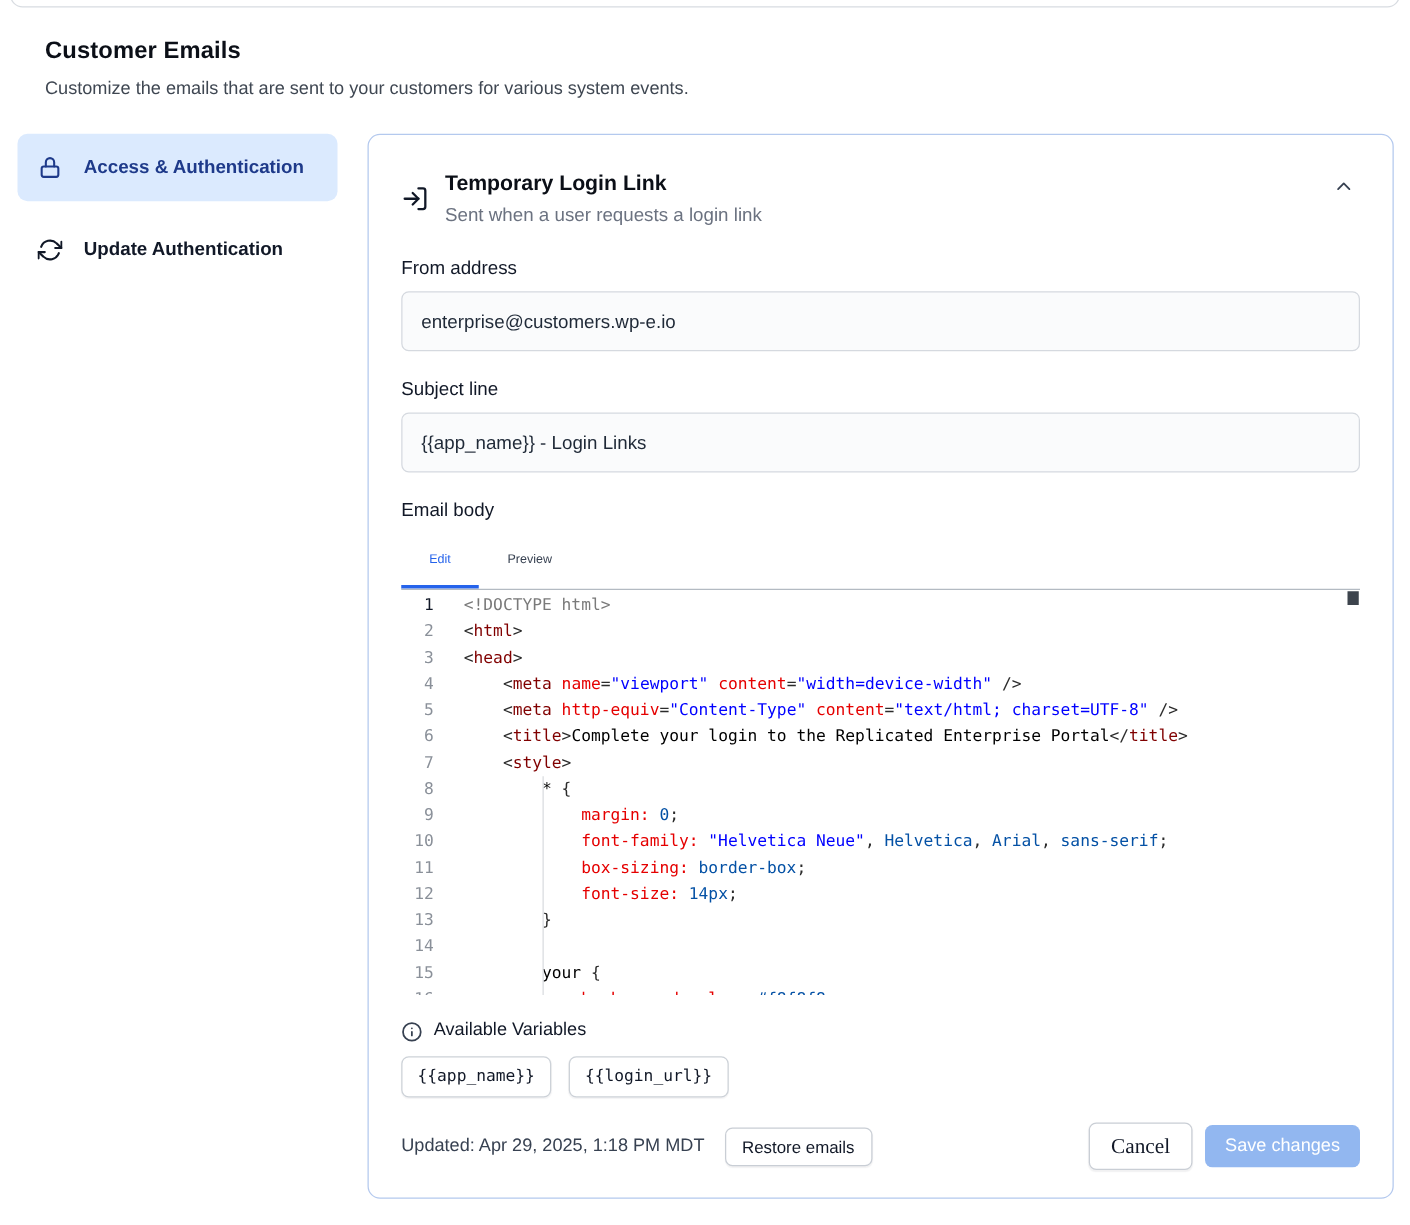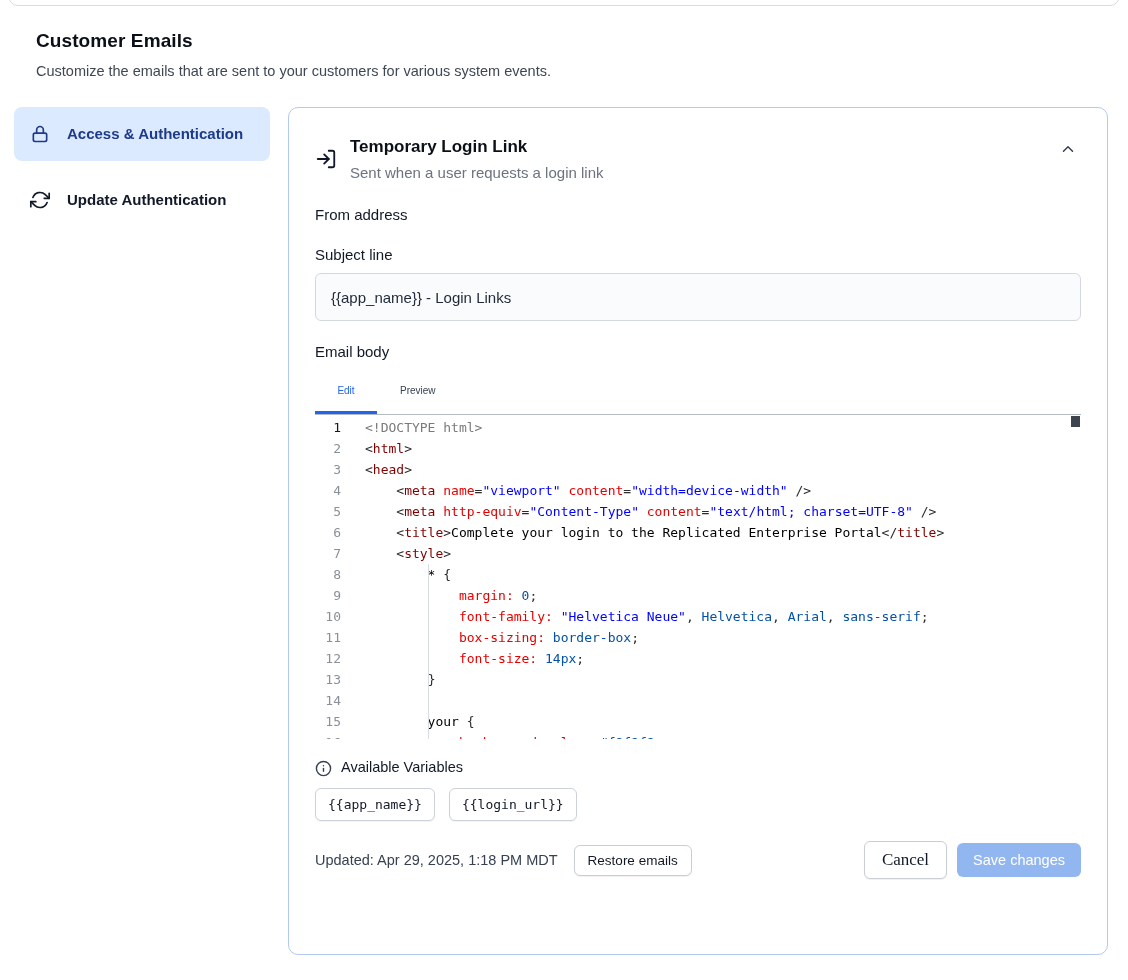--- a/index.html
+++ b/index.html
@@ -6,21 +6,21 @@
   html, body { background:#ffffff; }
   body {
     width:1128px; height:980px; position:relative; overflow:hidden;
     font-family:"Liberation Sans","DejaVu Sans",sans-serif; color:#111827;
   }
   .top-edge { position:absolute; top:-15px; left:8px; right:8px; height:21px;
     border:1px solid #d8dce1; border-radius:10px; }
   .page-header { padding:30px 36px 0 36px; }
   .page-title { font-size:19px; font-weight:700; letter-spacing:.1px; color:#0b0f17; }
   .page-subtitle { margin-top:11px; font-size:14.5px; color:#3f4752; }
-  .layout { display:flex; align-items:flex-start; margin-top:28px; padding:0 20px 0 14px; gap:18px; }
+  .layout { display:flex; align-items:flex-start; margin-top:28px; padding:0 13px 0 14px; gap:24px; }
 
   
   .sidebar { width:256px; flex:none; }
   .sidebar-item { display:flex; align-items:center; gap:17px; padding:15px 16px;
     border-radius:8px; font-size:15px; font-weight:600; line-height:24px;
     color:#111827; cursor:pointer; }
   .sidebar-item + .sidebar-item { margin-top:12px; }
   .sidebar-item.active { background:var(--sidebar-active-bg,#dbeafe); color:var(--sidebar-active-text,#1e3a8a); }
   .sb-icon { flex:none; display:flex; }
 
@@ -126,20 +126,21 @@
       <button class="collapse-btn">
         <span style="display:flex;">
           <svg width="18" height="18" viewBox="0 0 24 24" fill="none" stroke="currentColor" stroke-width="2" stroke-linecap="round" stroke-linejoin="round">
               <polyline points="6 15 12 9 18 15"></polyline>
             </svg>
         </span>
       </button>
     </div>
 
     <label class="field-label">From address</label>
+    <input class="text-input" type="text" value="enterprise@customers.wp-e.io" style="">
 
     <label class="field-label">Subject line</label>
     <input class="text-input" type="text" value="{{app_name}} - Login Links" style="">
 
     <label class="field-label">Email body</label>
 
     <div class="tabs" id="tabs">
         <button class="tab active">Edit</button>
         <button class="tab">Preview</button>
       </div>

